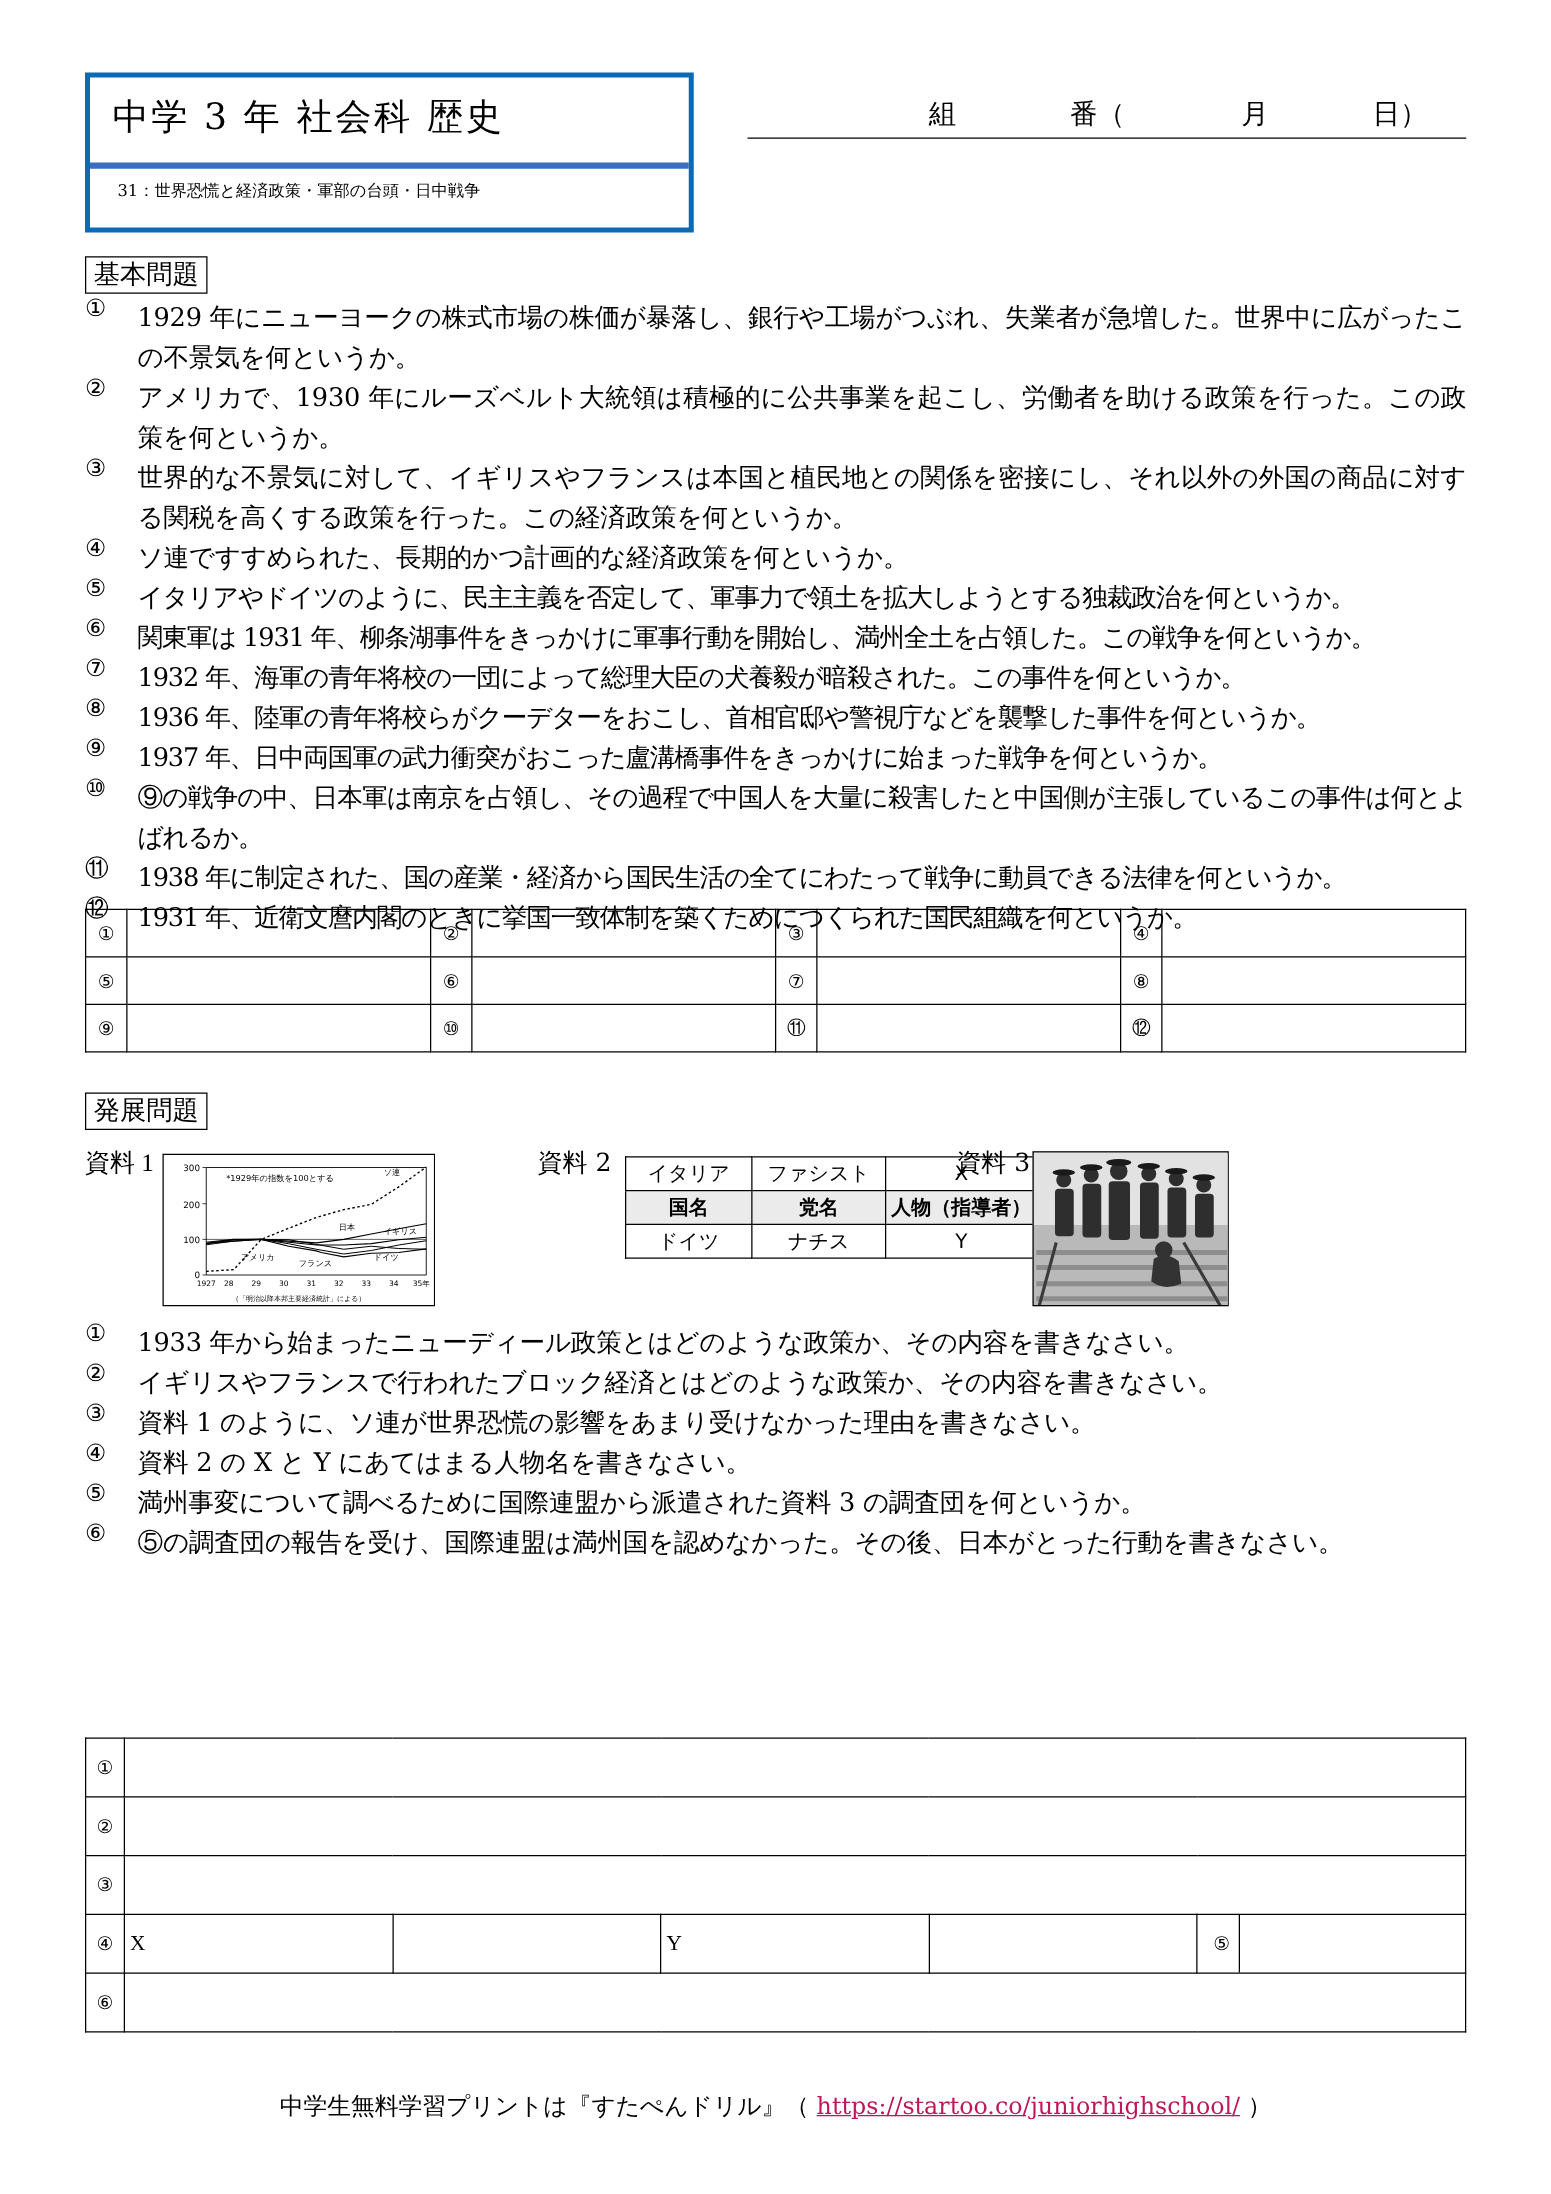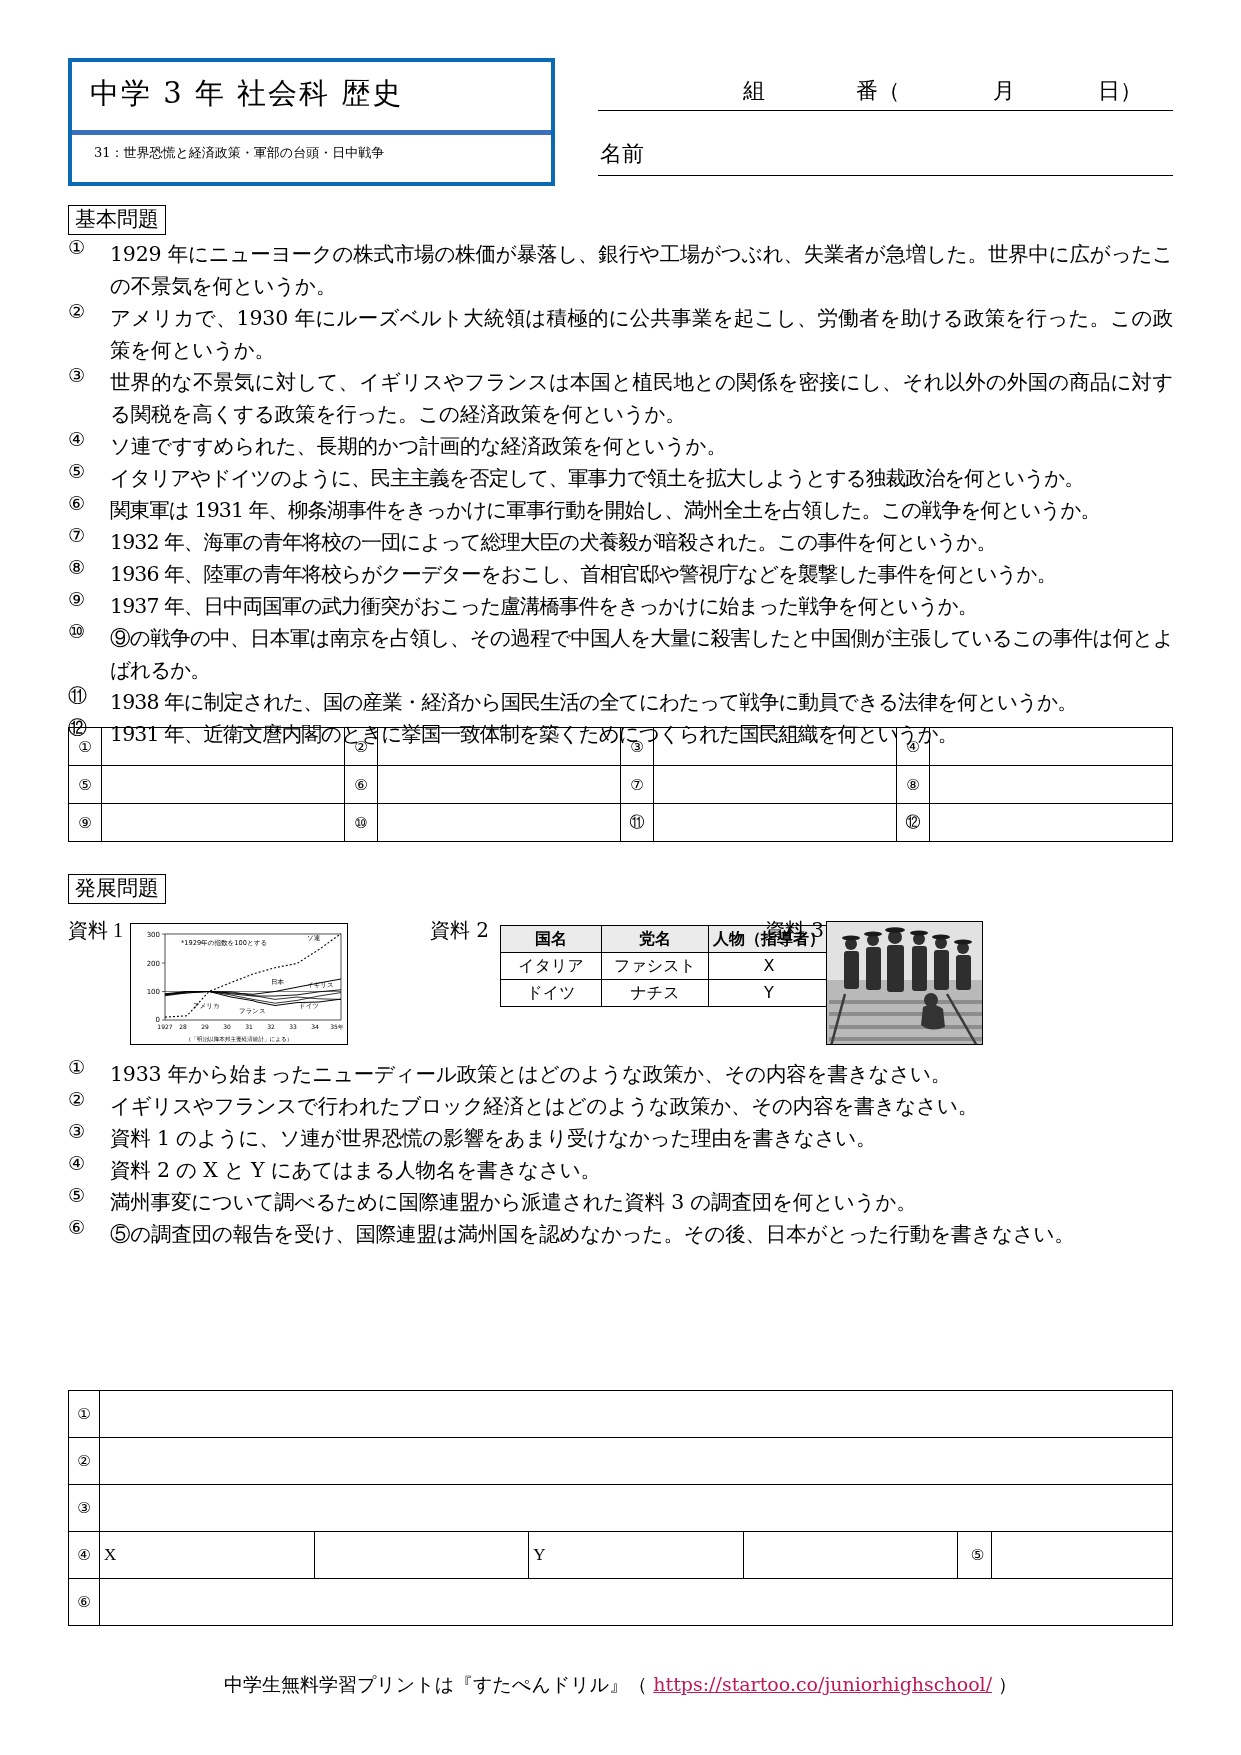--- a/index.html
+++ b/index.html
@@ -284,23 +284,20 @@
       <div class="t-main">中学 3 年  社会科  歴史</div>
       <div class="title-divider"></div>
       <div class="t-sub">31：世界恐慌と経済政策・軍部の台頭・日中戦争</div>
     </div>
     <div class="name-area">
       <div class="line-class">
         <span class="lc-kumi">組</span>
         <span class="lc-ban">番（</span>
         <span class="lc-tsuki">月</span>
         <span class="lc-nichi">日）</span>
-      </div>
-      <div class="line-name">
-        <span class="nm">名前</span>
       </div>
     </div>
   </div>
 
   <div class="sec-label" style="left:68px; top:205px;">基本問題</div>
 
   <div class="qlist" style="top:238px;">
     <div class="q">
       <span class="num">①</span>
       <span class="txt">1929 年にニューヨークの株式市場の株価が暴落し、銀行や工場がつぶれ、失業者が急増した。世界中に広がったこの不景気を何というか。</span>
@@ -450,28 +447,28 @@
         </g>
         <text x="108" y="117" font-size="5.6" text-anchor="middle" font-family="DejaVu Sans, sans-serif" fill="#000">（「明治以降本邦主要経済統計」による）</text>
       </svg>
     </div>
 
     <div class="mat-label" style="left:362px; top:12px;">資料 2</div>
 
     <table class="tbl2">
       <tbody>
           <tr>
+        <td>イタリア</td>
+        <td>ファシスト</td>
+        <td>X</td>
+      </tr>
+      <tr>
         <th class="c1">国名</th>
         <th class="c2">党名</th>
         <th class="c3">人物（指導者）</th>
-      </tr>
-      <tr>
-        <td>イタリア</td>
-        <td>ファシスト</td>
-        <td>X</td>
       </tr>
       <tr>
         <td>ドイツ</td>
         <td>ナチス</td>
         <td>Y</td>
       </tr>
     </tbody>
       </table>
 
     <div class="mat-label" style="left:697px; top:12px;">資料 3</div>

